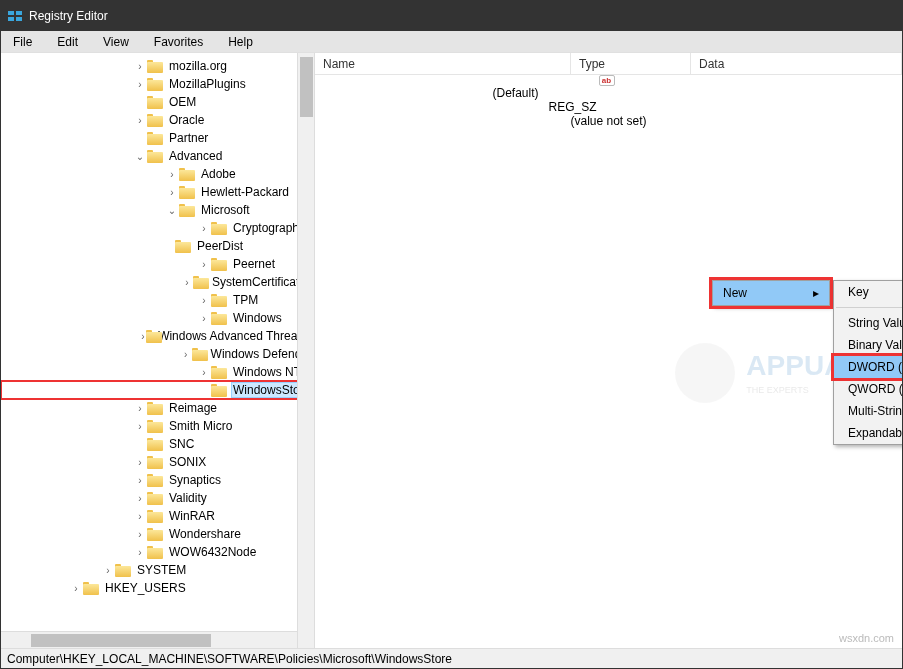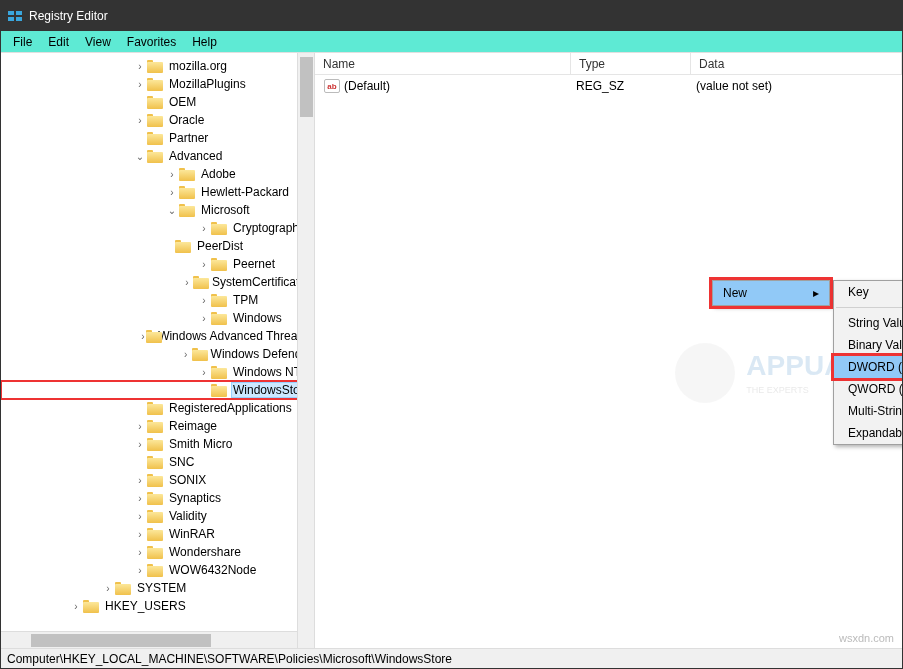--- a/index.html
+++ b/index.html
@@ -1,20 +1,20 @@
 <!DOCTYPE html>
 <html><head>
 <meta charset="utf-8">
 <style>
 * { box-sizing: border-box; margin: 0; padding: 0; font-family: "Segoe UI", Tahoma, sans-serif; font-size: 12px; }
 body { background: #fff; width: 903px; height: 669px; overflow: hidden; position: relative; border: 1px solid #333; }
 .titlebar { height: 30px; background: #333; color: #fff; display: flex; align-items: center; padding: 0 6px; }
 .titlebar .app-icon { width: 16px; height: 16px; margin-right: 6px; display: inline-block; }
 .titlebar .title { font-size: 12px; }
-.menubar { height: 22px; background: #5eead4; border-bottom: 1px solid #e0e0e0; display: flex; align-items: center; padding: 0 4px; gap: 0; }
+.menubar { height: 22px; background: #e5e5e5; border-bottom: 1px solid #e0e0e0; display: flex; align-items: center; padding: 0 4px; gap: 9px; }
 .menubar .mitem { padding: 2px 8px; cursor: default; }
 .workspace { display: flex; height: 595px; }
 .tree-pane { width: 314px; border-right: 1px solid #ddd; overflow: hidden; position: relative; background:#fff;}
 .tree-scroll { position:absolute; top:0; right:0; width:17px; height:100%; background:#f0f0f0; border-left:1px solid #ddd;}
 .tree-scroll .thumb { position:absolute; top:4px; left:2px; width:13px; height:60px; background:#c1c1c1;}
 .tree-hscroll { position:absolute; bottom:0; left:0; height:17px; width:calc(100% - 17px); background:#f0f0f0; border-top:1px solid #ddd;}
 .tree-hscroll .thumb { position:absolute; left:30px; top:2px; height:13px; width:180px; background:#c1c1c1;}
 .tree { padding: 4px 0 20px 0; }
 .node { display:flex; align-items:center; height:18px; white-space:nowrap; cursor:default;}
 .twist { width:14px; display:inline-flex; justify-content:center; color:#666; font-size:10px;}
@@ -23,23 +23,23 @@
 .folder-icon { width:16px; height:13px; margin-right:4px; display:inline-block; position:relative;}
 .folder-icon::before{content:"";position:absolute;top:0;left:0;width:6px;height:3px;background:#f0c14b;border-radius:1px 1px 0 0;}
 .folder-icon::after{content:"";position:absolute;top:2px;left:0;width:16px;height:11px;background:linear-gradient(#fce79a,#f0c14b);border-radius:1px;}
 .label { padding:0 2px;}
 .label.sel { background:#cce8ff; border:1px solid #99d1ff; padding:0 1px;}
 .red-box { outline:2px solid #e33; outline-offset:-1px;}
 .list-pane { flex:1; background:#fff; position:relative; overflow:hidden;}
 .cols { display:flex; height:22px; border-bottom:1px solid #e5e5e5; align-items:center;}
 .col { padding:0 8px; border-right:1px solid #e5e5e5; height:100%; display:flex; align-items:center; color:#333;}
 .col.name{width:256px;} .col.type{width:120px;} .col.data{flex:1;}
-.row { display:flex; align-items:flex-end; height:18px; padding-left:9px;}
+.row { display:flex; align-items:center; height:18px; padding-left:0;flex-direction:column;}
 .row .val-icon{ width:16px; height:14px; margin-right:4px; background:#fff; border:1px solid #bbb; display:flex; align-items:center; justify-content:center; font-size:8px; color:#c33; font-weight:bold; border-radius:2px;}
-.row .cell.name{width:232px;margin-top:32px;} .row .cell.type{width:120px;} .row .cell.data{flex:1;}
+.row .cell.name{width:232px;} .row .cell.type{width:120px;} .row .cell.data{flex:1;}
 .statusbar { height:21px; border-top:1px solid #ddd; padding:2px 6px; background:#f0f0f0; font-size:12px; display:flex; align-items:center;}
 .ctx-root { position:absolute; left:397px; top:227px; width:118px; background:#f2f2f2; border:1px solid #a0a0a0; box-shadow:2px 2px 4px rgba(0,0,0,.3); outline:3px solid #e33;}
 .ctx-root .item{height:24px; display:flex; align-items:center; padding:0 10px; background:#91c9f7; justify-content:space-between;}
 .ctx-sub { position:absolute; left:518px; top:227px; width:214px; background:#f2f2f2; border:1px solid #a0a0a0; box-shadow:2px 2px 4px rgba(0,0,0,.3);}
 .ctx-sub .item{height:22px; display:flex; align-items:center; padding:0 14px;}
 .ctx-sub .sep{height:1px; background:#d0d0d0; margin:4px 2px;}
 .ctx-sub .item.hi{background:#91c9f7; outline:3px solid #e33;}
 .watermark{position:absolute; right:8px; bottom:24px; color:#bbb; font-size:11px;}
 .wm-appuals{position:absolute; left:360px; top:290px; opacity:.25; color:#888;}
 .wm-appuals .logo{width:60px;height:60px;border-radius:50%;background:#ddd;display:inline-block;vertical-align:middle;}
@@ -182,26 +182,20 @@
           <span class="label">Windows NT</span>
         </div>
         <div class="node red-box" style="padding-left: 100px;">
           <span class="dots" style="width: 96px;"></span>
           <span class="twist blank">·</span>
           <span class="folder-icon"></span>
           <span class="label sel">WindowsStore</span>
         </div>
         <div class="node" style="padding-left: 68px;">
           <span class="dots" style="width: 64px;"></span>
-          <span class="twist blank">·</span>
-          <span class="folder-icon"></span>
-          <span class="label">RegisteredApplications</span>
-        </div>
-        <div class="node" style="padding-left: 68px;">
-          <span class="dots" style="width: 64px;"></span>
           <span class="twist">›</span>
           <span class="folder-icon"></span>
           <span class="label">Reimage</span>
         </div>
         <div class="node" style="padding-left: 68px;">
           <span class="dots" style="width: 64px;"></span>
           <span class="twist">›</span>
           <span class="folder-icon"></span>
           <span class="label">Smith Micro</span>
         </div>

